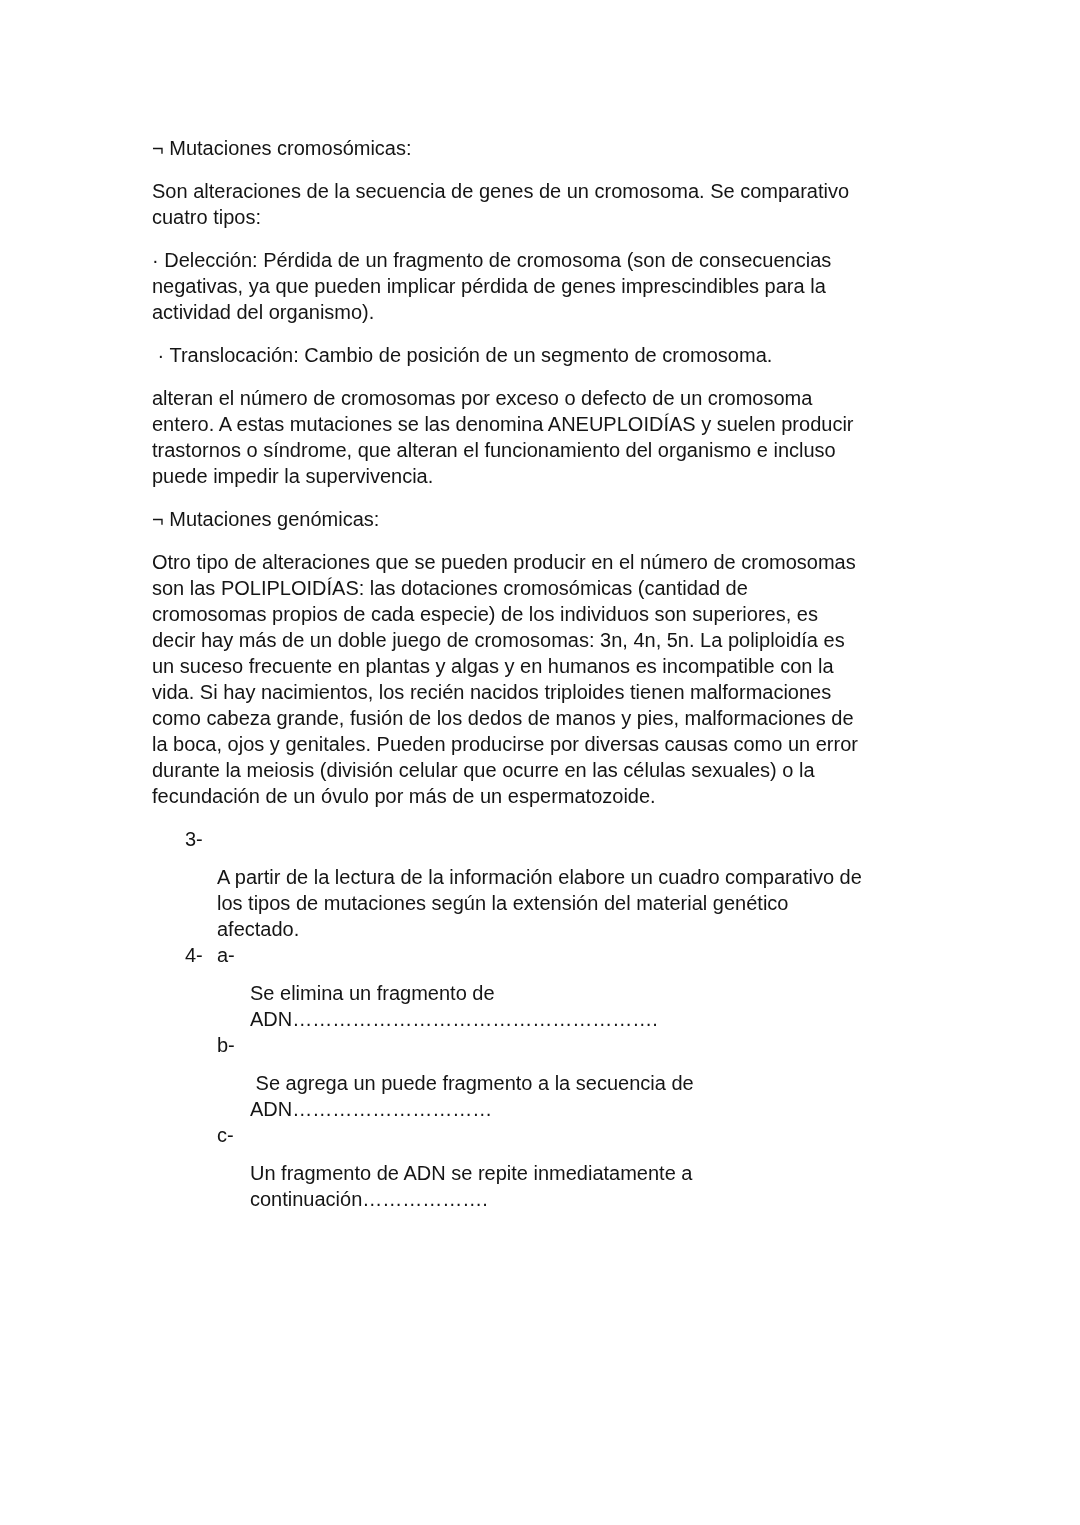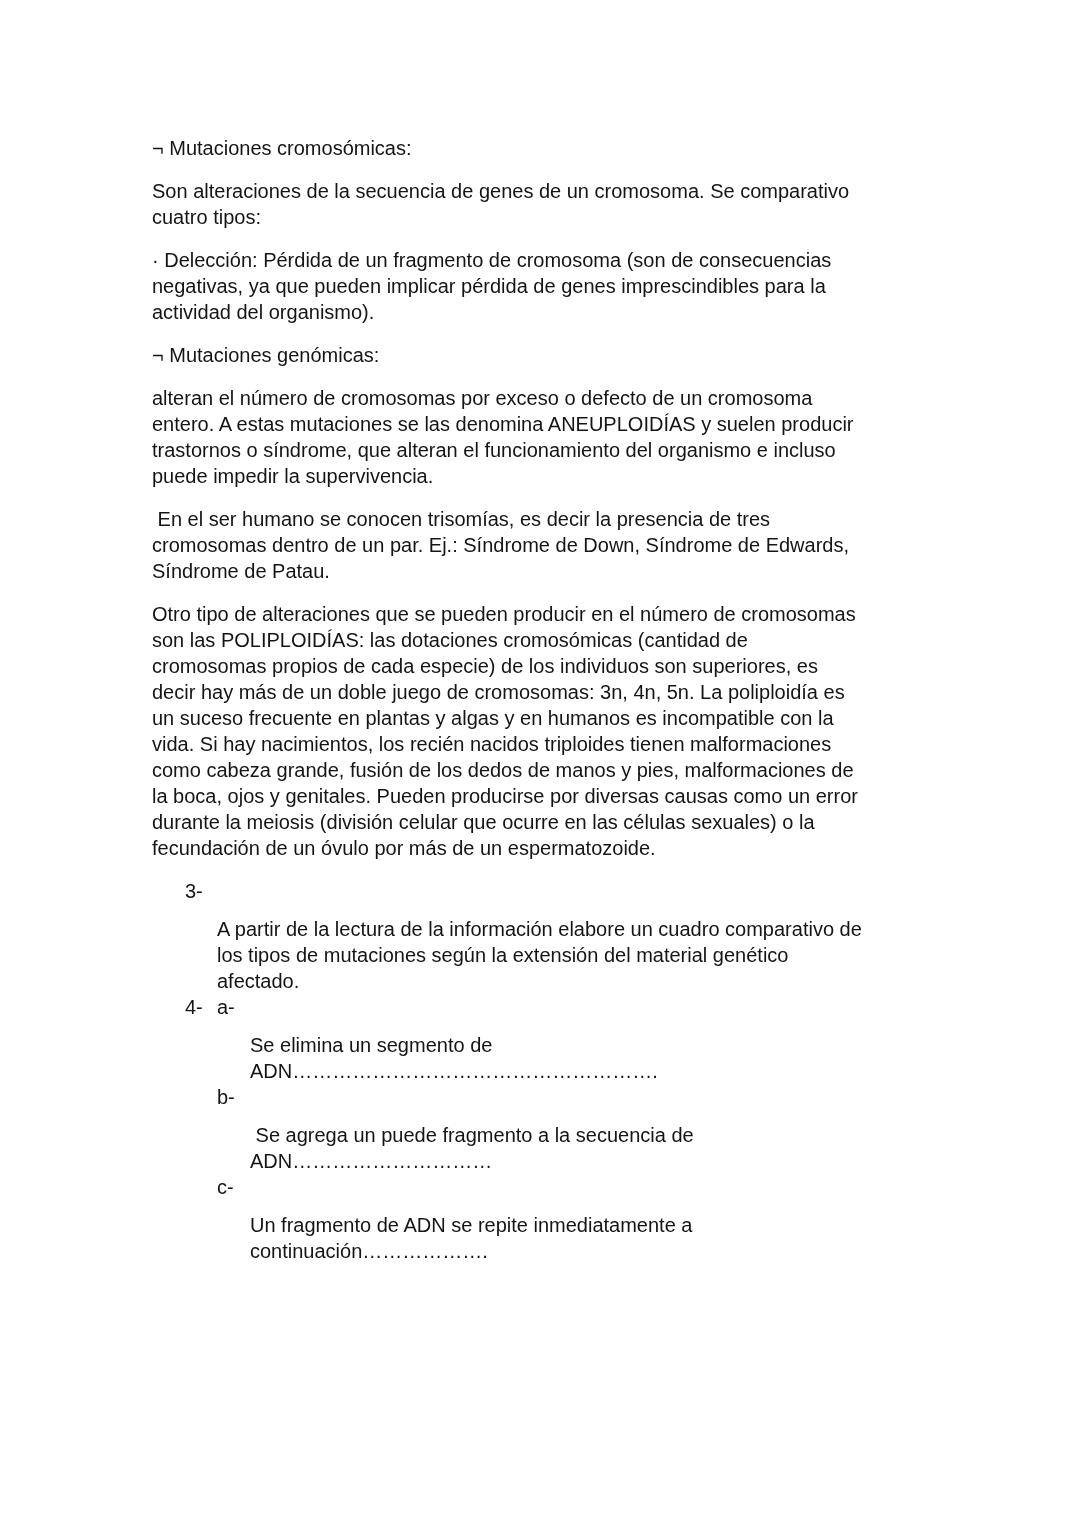--- a/index.html
+++ b/index.html
@@ -60,28 +60,26 @@
 
 <div class="page">
   <div class="content">
 
     <p class="para">¬ Mutaciones cromosómicas:</p>
     <p class="para">Son alteraciones de la secuencia de genes de un cromosoma. Se comparativo
 cuatro tipos:</p>
     <p class="para">· Delección: Pérdida de un fragmento de cromosoma (son de consecuencias
 negativas, ya que pueden implicar pérdida de genes imprescindibles para la
 actividad del organismo).</p>
-    <p class="para">¬ Mutaciones genómicas:</p>
+    <p class="para"> · Translocación: Cambio de posición de un segmento de cromosoma.</p>
     <p class="para">alteran el número de cromosomas por exceso o defecto de un cromosoma
 entero. A estas mutaciones se las denomina ANEUPLOIDÍAS y suelen producir
 trastornos o síndrome, que alteran el funcionamiento del organismo e incluso
 puede impedir la supervivencia.</p>
-    <p class="para"> En el ser humano se conocen trisomías, es decir la presencia de tres
-cromosomas dentro de un par. Ej.: Síndrome de Down, Síndrome de Edwards,
-Síndrome de Patau.</p>
+    <p class="para">¬ Mutaciones genómicas:</p>
     <p class="para">Otro tipo de alteraciones que se pueden producir en el número de cromosomas
 son las POLIPLOIDÍAS: las dotaciones cromosómicas (cantidad de
 cromosomas propios de cada especie) de los individuos son superiores, es
 decir hay más de un doble juego de cromosomas: 3n, 4n, 5n. La poliploidía es
 un suceso frecuente en plantas y algas y en humanos es incompatible con la
 vida. Si hay nacimientos, los recién nacidos triploides tienen malformaciones
 como cabeza grande, fusión de los dedos de manos y pies, malformaciones de
 la boca, ojos y genitales. Pueden producirse por diversas causas como un error
 durante la meiosis (división celular que ocurre en las células sexuales) o la
 fecundación de un óvulo por más de un espermatozoide.</p>
@@ -98,21 +96,21 @@
       </div>
 
       <div class="li">
         <span class="marker">4-</span>
         <div class="li-body">
 
           <div class="sublist">
             <div class="li">
               <span class="marker">a-</span>
               <div class="li-body">
-                <div class="li-text">Se elimina un segmento de
+                <div class="li-text">Se elimina un fragmento de
 ADN……………………………………………….</div>
               </div>
             </div>
             <div class="li">
               <span class="marker">b-</span>
               <div class="li-body">
                 <div class="li-text"> Se agrega un puede fragmento a la secuencia de
 ADN…………………………</div>
               </div>
             </div>

